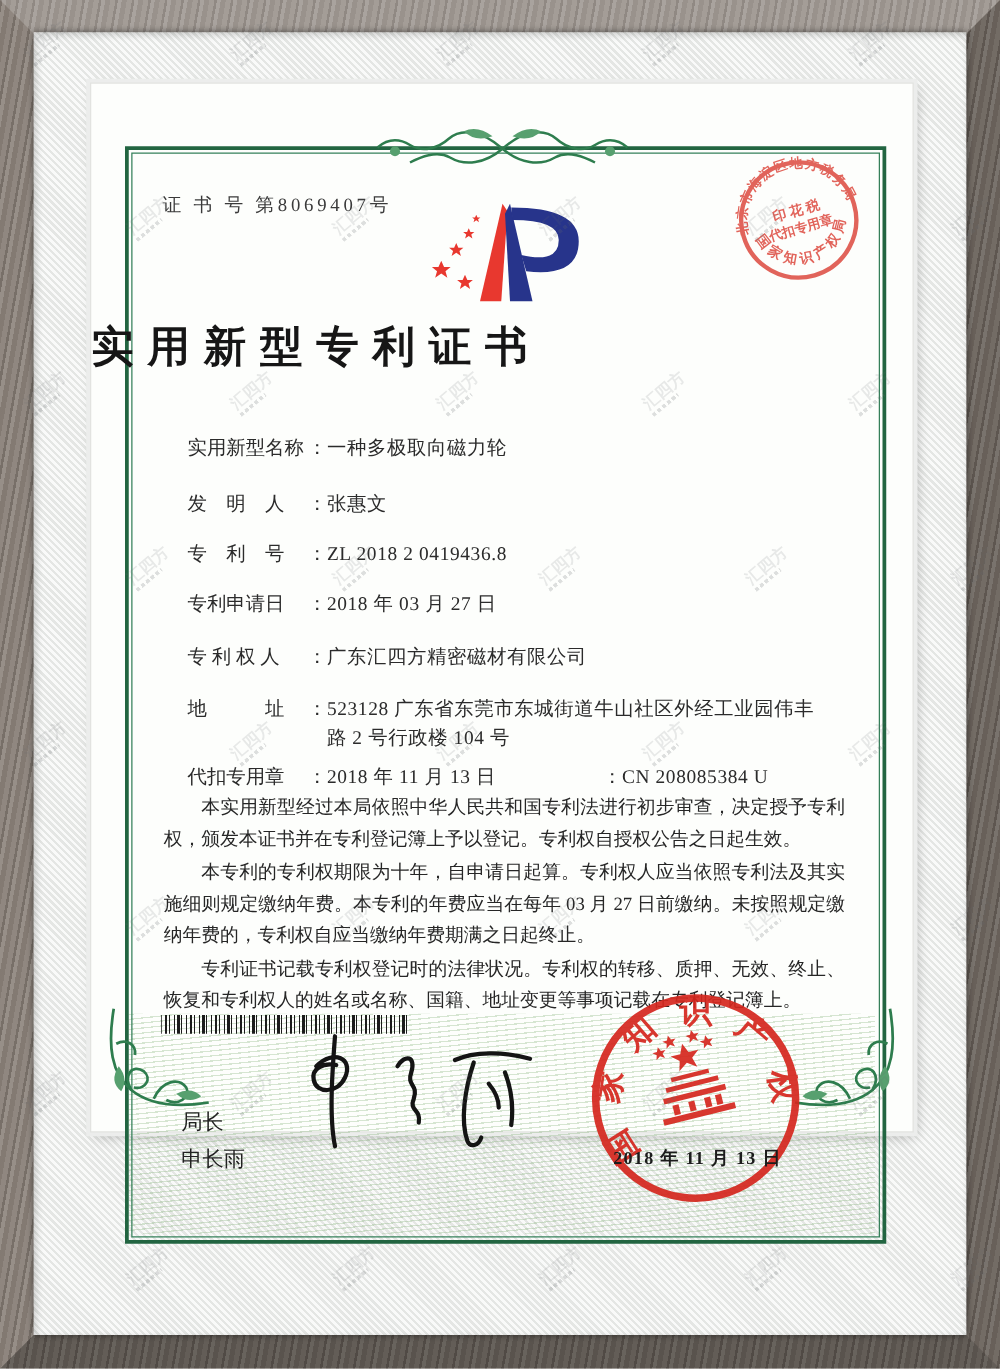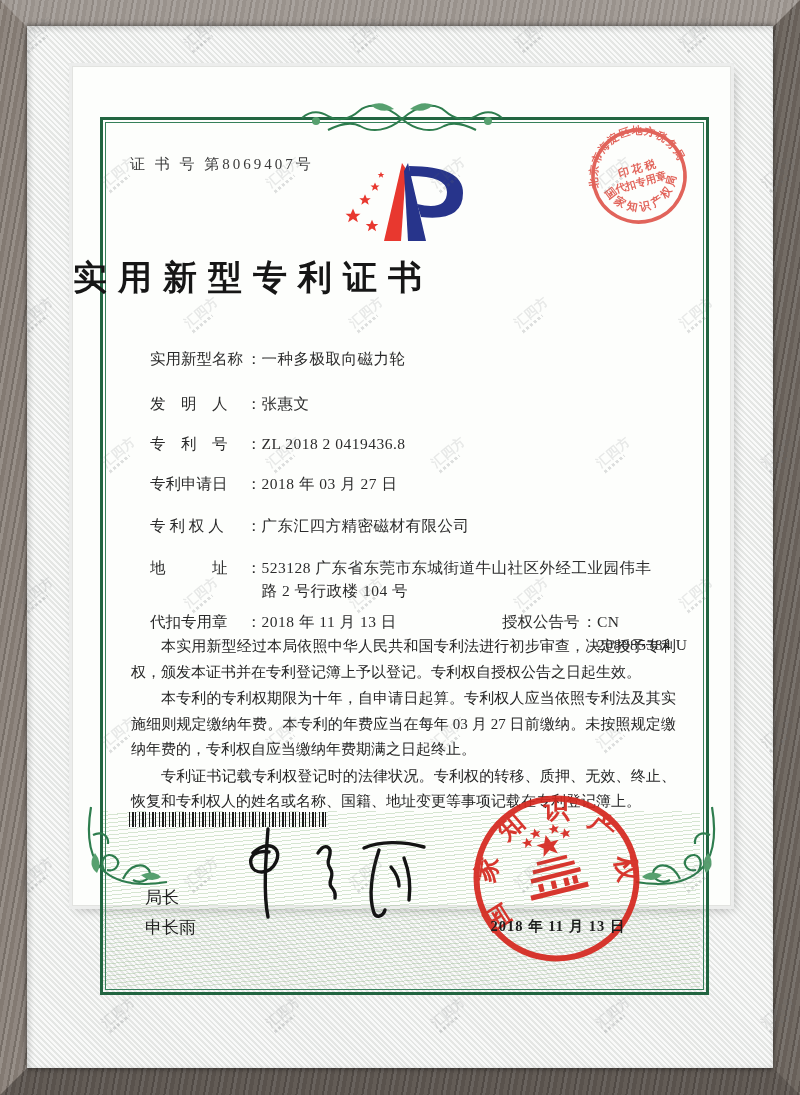--- a/index.html
+++ b/index.html
@@ -197,21 +197,20 @@
         <span class="val">
           <span style="display:block">523128 广东省东莞市东城街道牛山社区外经工业园伟丰</span>
           <span style="display:block">路 2 号行政楼 104 号</span>
         </span>
       </div>
       <div class="row row-grant">
         <span class="lbl">代扣专用章</span>
           <span class="col">：</span>
         <span class="val">2018 年 11 月 13 日</span>
         <span class="pair2">
-          <span class="lbl">授权公告号</span>
             <span class="col">：</span>
           <span class="val">CN 208085384 U</span>
         </span>
       </div>
     </div>
 
     <div class="body-text">
       <p>本实用新型经过本局依照中华人民共和国专利法进行初步审查，决定授予专利权，颁发本证书并在专利登记簿上予以登记。专利权自授权公告之日起生效。</p>
       <p>本专利的专利权期限为十年，自申请日起算。专利权人应当依照专利法及其实施细则规定缴纳年费。本专利的年费应当在每年 03 月 27 日前缴纳。未按照规定缴纳年费的，专利权自应当缴纳年费期满之日起终止。</p>
       <p>专利证书记载专利权登记时的法律状况。专利权的转移、质押、无效、终止、恢复和专利权人的姓名或名称、国籍、地址变更等事项记载在专利登记簿上。</p>

